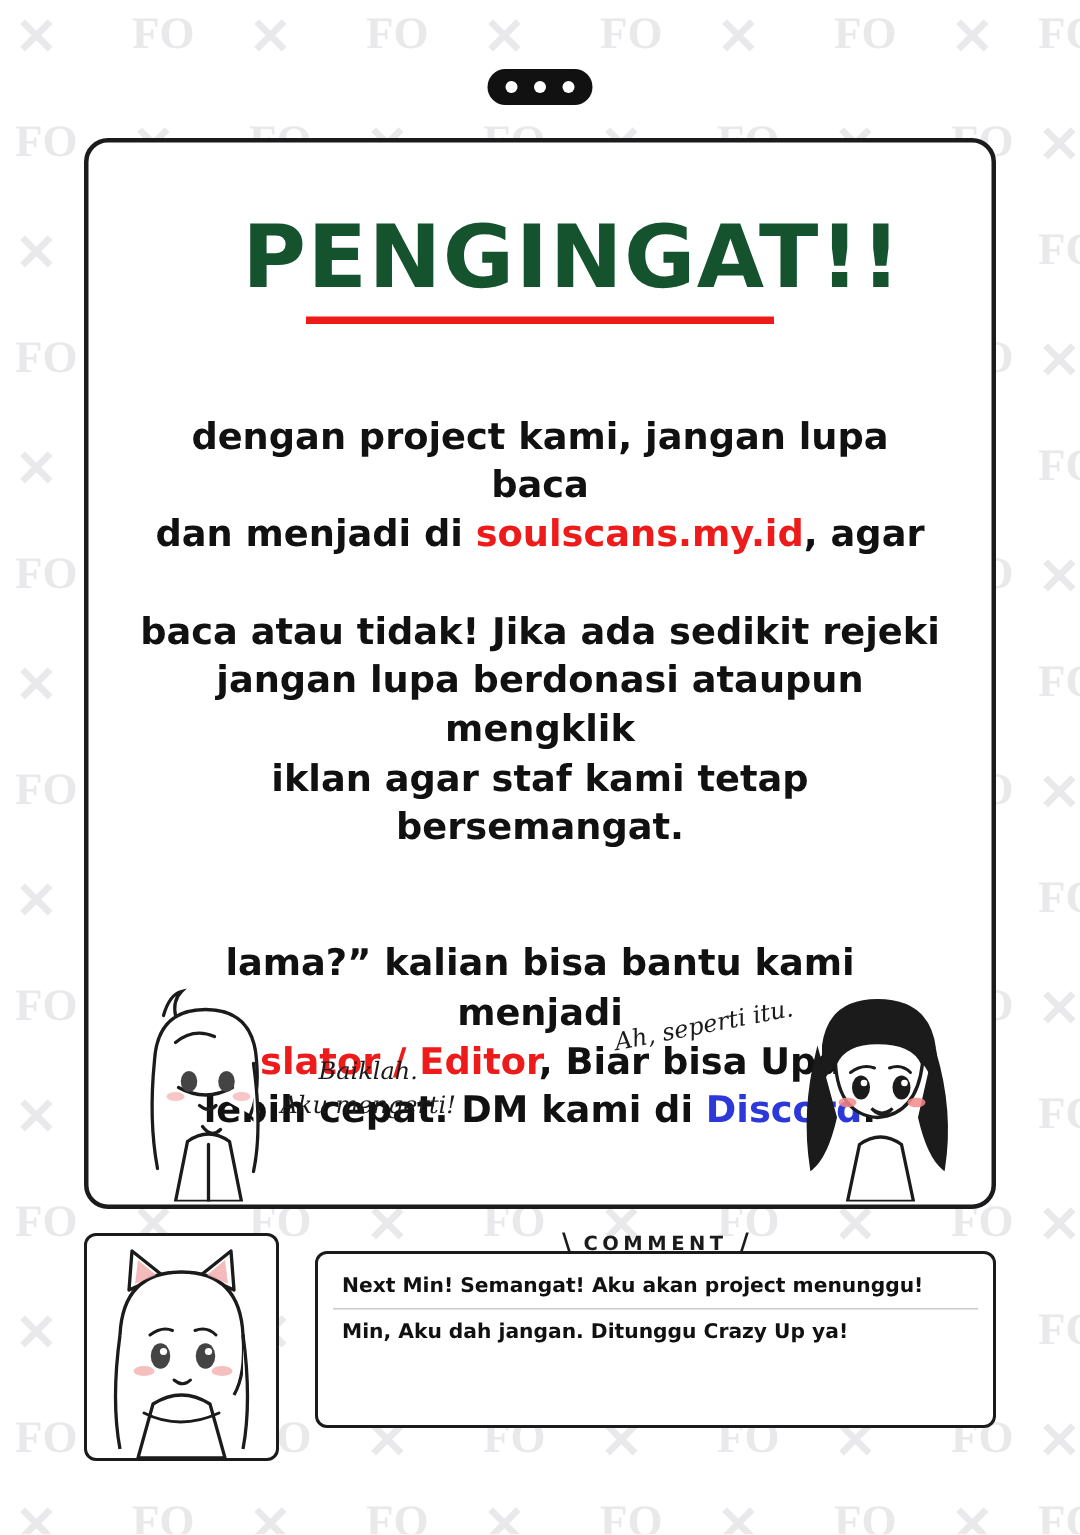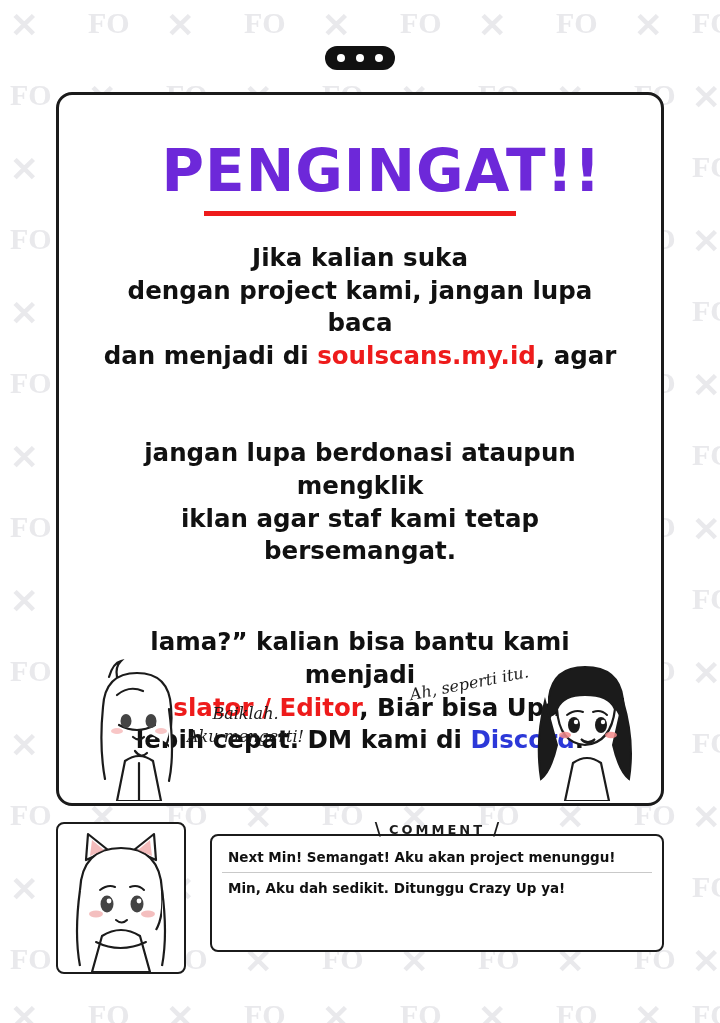--- a/index.html
+++ b/index.html
@@ -61,21 +61,21 @@
     left: 56px; top: 92px;
     width: 608px; height: 714px;
     background: #ffffff;
     border: 3px solid #1b1b1b;
     border-radius: 16px;
     z-index: 2;
   }
 
   .title {
     text-align: center;
-    color: #6d28d9;
+    color: #14532d;
     font-size: 58px;
     font-weight: bold;
     letter-spacing: 1px;
     margin-top: 42px;
     font-family: "DejaVu Sans", sans-serif;
     margin-left: 43px;
   }
   .title-rule {
     width: 312px;
     height: 5px;
@@ -347,26 +347,26 @@
     <div class="hole h2"></div>
     <div class="hole h3"></div>
   </div>
 
   <div class="panel">
 
     <div class="title">PENGINGAT!!</div>
     <div class="title-rule"></div>
 
     <div class="body-text">
-      <span>Jika kalian suka</span><br>
+      <br>
       <span>dengan project kami, jangan lupa baca</span><br>
       <span>dan menjadi di</span>
       <span class="red">soulscans.my.id</span><span>, agar</span><br>
       <br>
-      <br>
+      <span>baca atau tidak! Jika ada sedikit rejeki</span><br>
       <span>jangan lupa berdonasi ataupun mengklik</span><br>
       <span>iklan agar staf kami tetap bersemangat.</span>
     </div>
 
     <div class="body-text para2">
       <br>
       <span>lama?” kalian bisa bantu kami menjadi</span><br>
       <span class="red">Translator / Editor</span><span>, Biar bisa Update</span><br>
       <span>lebih cepat. DM kami di</span>
       <span class="blue">Discord</span><span>.</span>
@@ -468,17 +468,17 @@
     </div>
 
     <div class="comment-area">
       <div class="comment-header">
         <span class="slash">\</span>
         <span class="comment-title">COMMENT</span>
         <span class="slash">/</span>
       </div>
       <div class="comment-box">
         <div class="comment-row">Next Min! Semangat! Aku akan project menunggu!</div>
-        <div class="comment-row">Min, Aku dah sedikit. Ditunggu Crazy Up ya!</div>
+        <div class="comment-row">Min, Aku dah jangan. Ditunggu Crazy Up ya!</div>
       </div>
     </div>
   </div>
 </div>
 
 </body></html>

